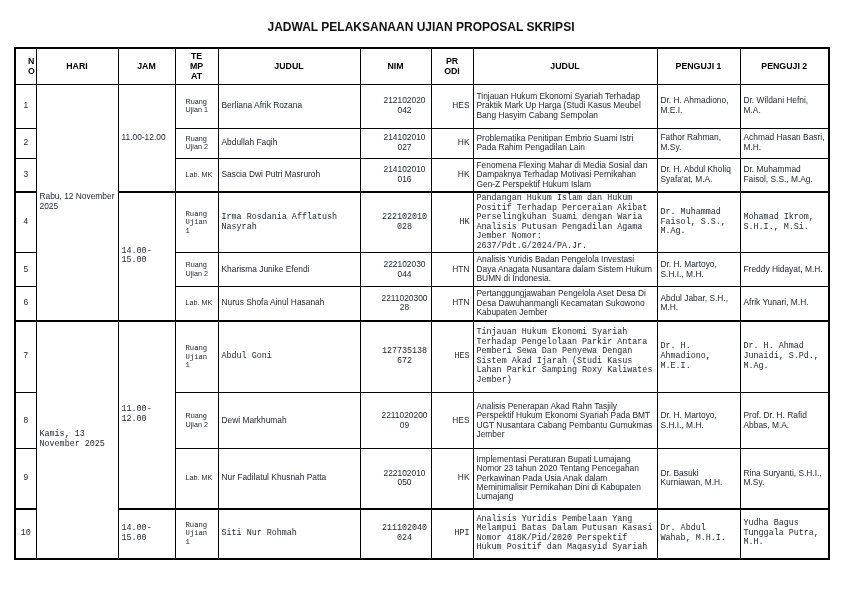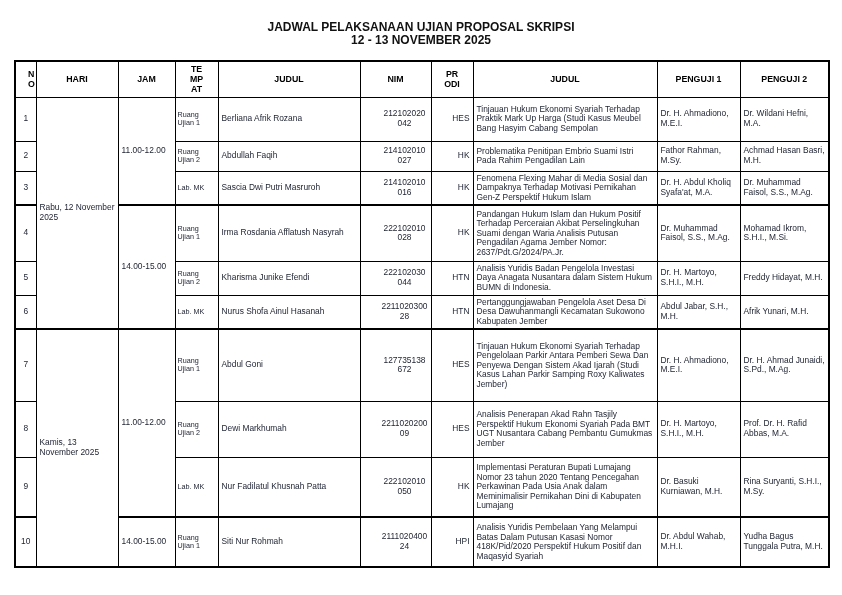--- a/index.html
+++ b/index.html
@@ -27,37 +27,36 @@
     word-wrap:break-word;
   }
   .schedule thead th {
     font-size:8.8px;
     font-weight:bold;
     text-align:center;
     color:#000;
     padding:2px 12px;
     height:13px;
   }
-  tr.sep > td { border-top-width:2.6px; }
+  tr.sep > td { border-top-width:2.6px;font-family:Liberation Mono, monospace; }
   td.c-no   { text-align:center; }
   td.c-hari { text-align:left;margin-left:24px; }
   td.c-jam  { text-align:left; }
-  td.c-tempat { font-size:7.2px; padding-left:2px; }
+  td.c-tempat { font-size:7.2px; padding-left:10px; }
   td.c-nim  { text-align:center;padding-left:21px; }
   td.c-prodi{ text-align:right; }
   td.c-judul{ line-height:1.13; }
 </style>
 </head>
 <body>
 
 <div class="page">
 
   <div class="doc-title">
     <div>JADWAL PELAKSANAAN UJIAN PROPOSAL SKRIPSI</div>
-    <div>12 - 13 NOVEMBER 2025</div>
   </div>
 
   <table class="schedule">
     <colgroup>
       <col style="width:21px">
         <col style="width:82px">
         <col style="width:57px">
         <col style="width:43px">
       <col style="width:142px">
         <col style="width:71px">

